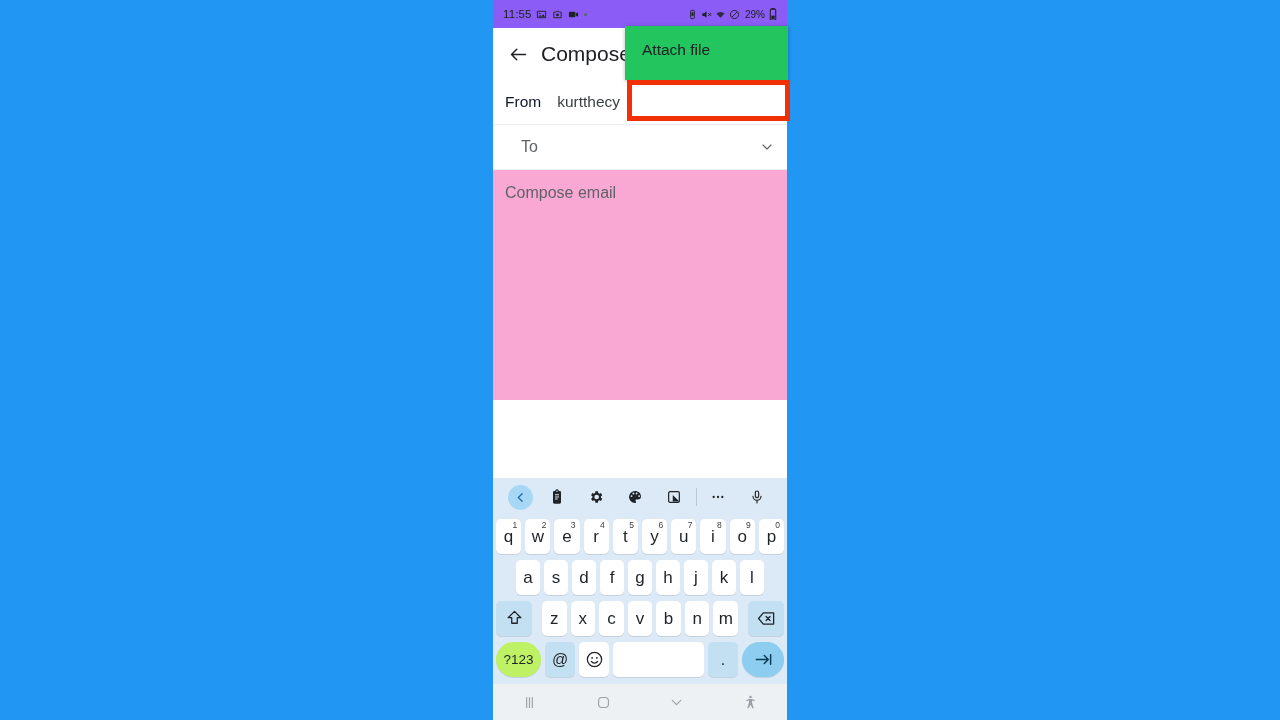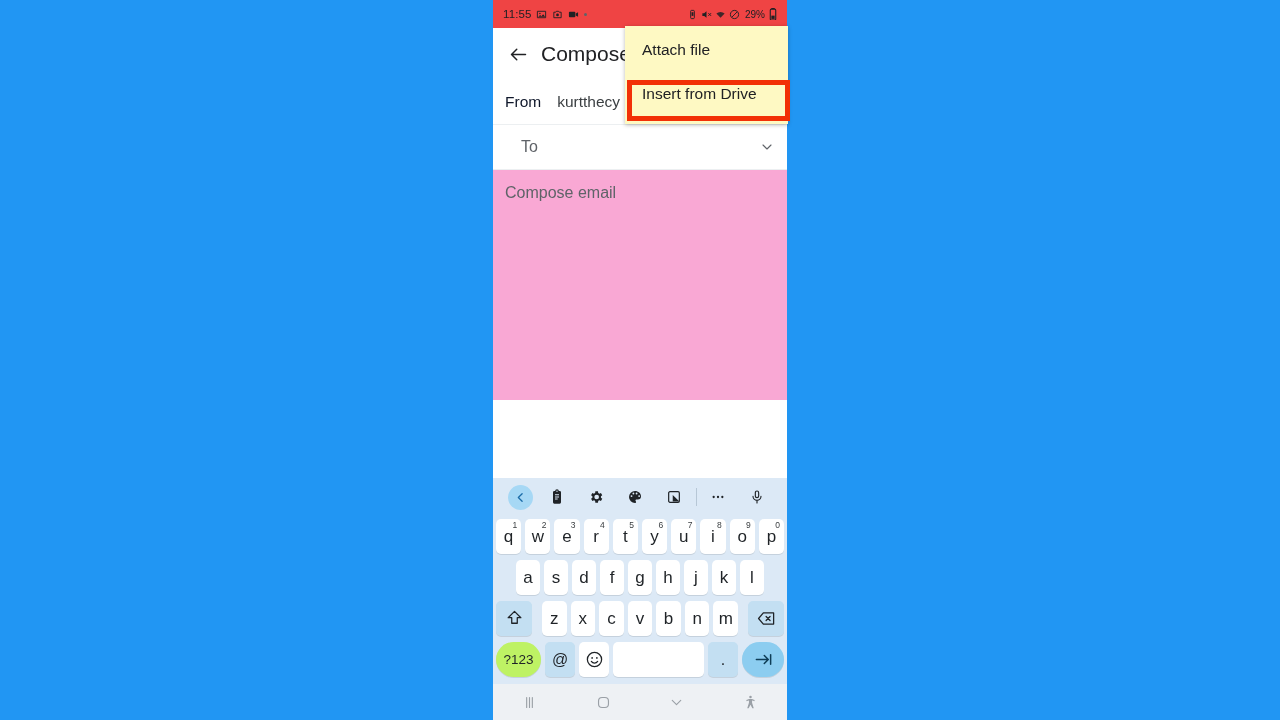--- a/index.html
+++ b/index.html
@@ -16,21 +16,21 @@
     left: 493px; top: 0;
     width: 294px; height: 720px;
     background: #ffffff;
     overflow: hidden;
   }
 
   
   .statusbar {
     position: relative;
     height: 28px;
-    background: #ef4444;
+    background: #8b5cf6;
     display: flex;
     align-items: center;
     justify-content: space-between;
     padding: 12px 10px;
   }
   .sb-left { display: flex; align-items: center; gap: 5px; }
   .sb-right { display: flex; align-items: center; gap: 3px; }
   .sb-time { font-size: 11.5px; color: #202124; letter-spacing: .1px; }
   .sb-ico { width: 11px; height: 11px; display: inline-block; color: #202124; }
   .sb-ico svg { display: block; width: 100%; height: 100%; fill: currentColor; }
@@ -96,21 +96,21 @@
     background: #f9a8d4;
     height: 230px;
   }
   .body-placeholder { font-size: 16px; color: #5f6368; }
 
   
   .popup {
     position: absolute;
     left: 625px; top: 26px;
     width: 163px;
-    background: #fef9c3;
+    background: #22c55e;
     box-shadow: 0 1px 4px rgba(0,0,0,.28);
     z-index: 40;
     padding: 2px 0 8px 0;
   }
   .menu-item {
     height: 44px;
     display: flex;
     align-items: center;
     padding-left: 17px;
     font-size: 15.5px;
@@ -462,15 +462,14 @@
           <circle cx="12" cy="4.2" r="1.8"></circle>
           <path d="M12 7c-2 0-4.5.8-6 1.4l.6 1.8c1-.4 2.2-.8 3.2-1v3.2L7.4 20h2l2.6-5 2.6 5h2l-2.4-7.6V9.2c1 .2 2.2.6 3.2 1l.6-1.8C16.5 7.8 14 7 12 7z"></path>
         </svg>
     </div>
   </div>
 
 </div>
 
 <div class="popup">
   <div class="menu-item">Attach file</div>
-  <div class="menu-item selected">Insert from Drive</div>
 </div>
 <div class="highlight-box"></div>
 
 </body></html>

